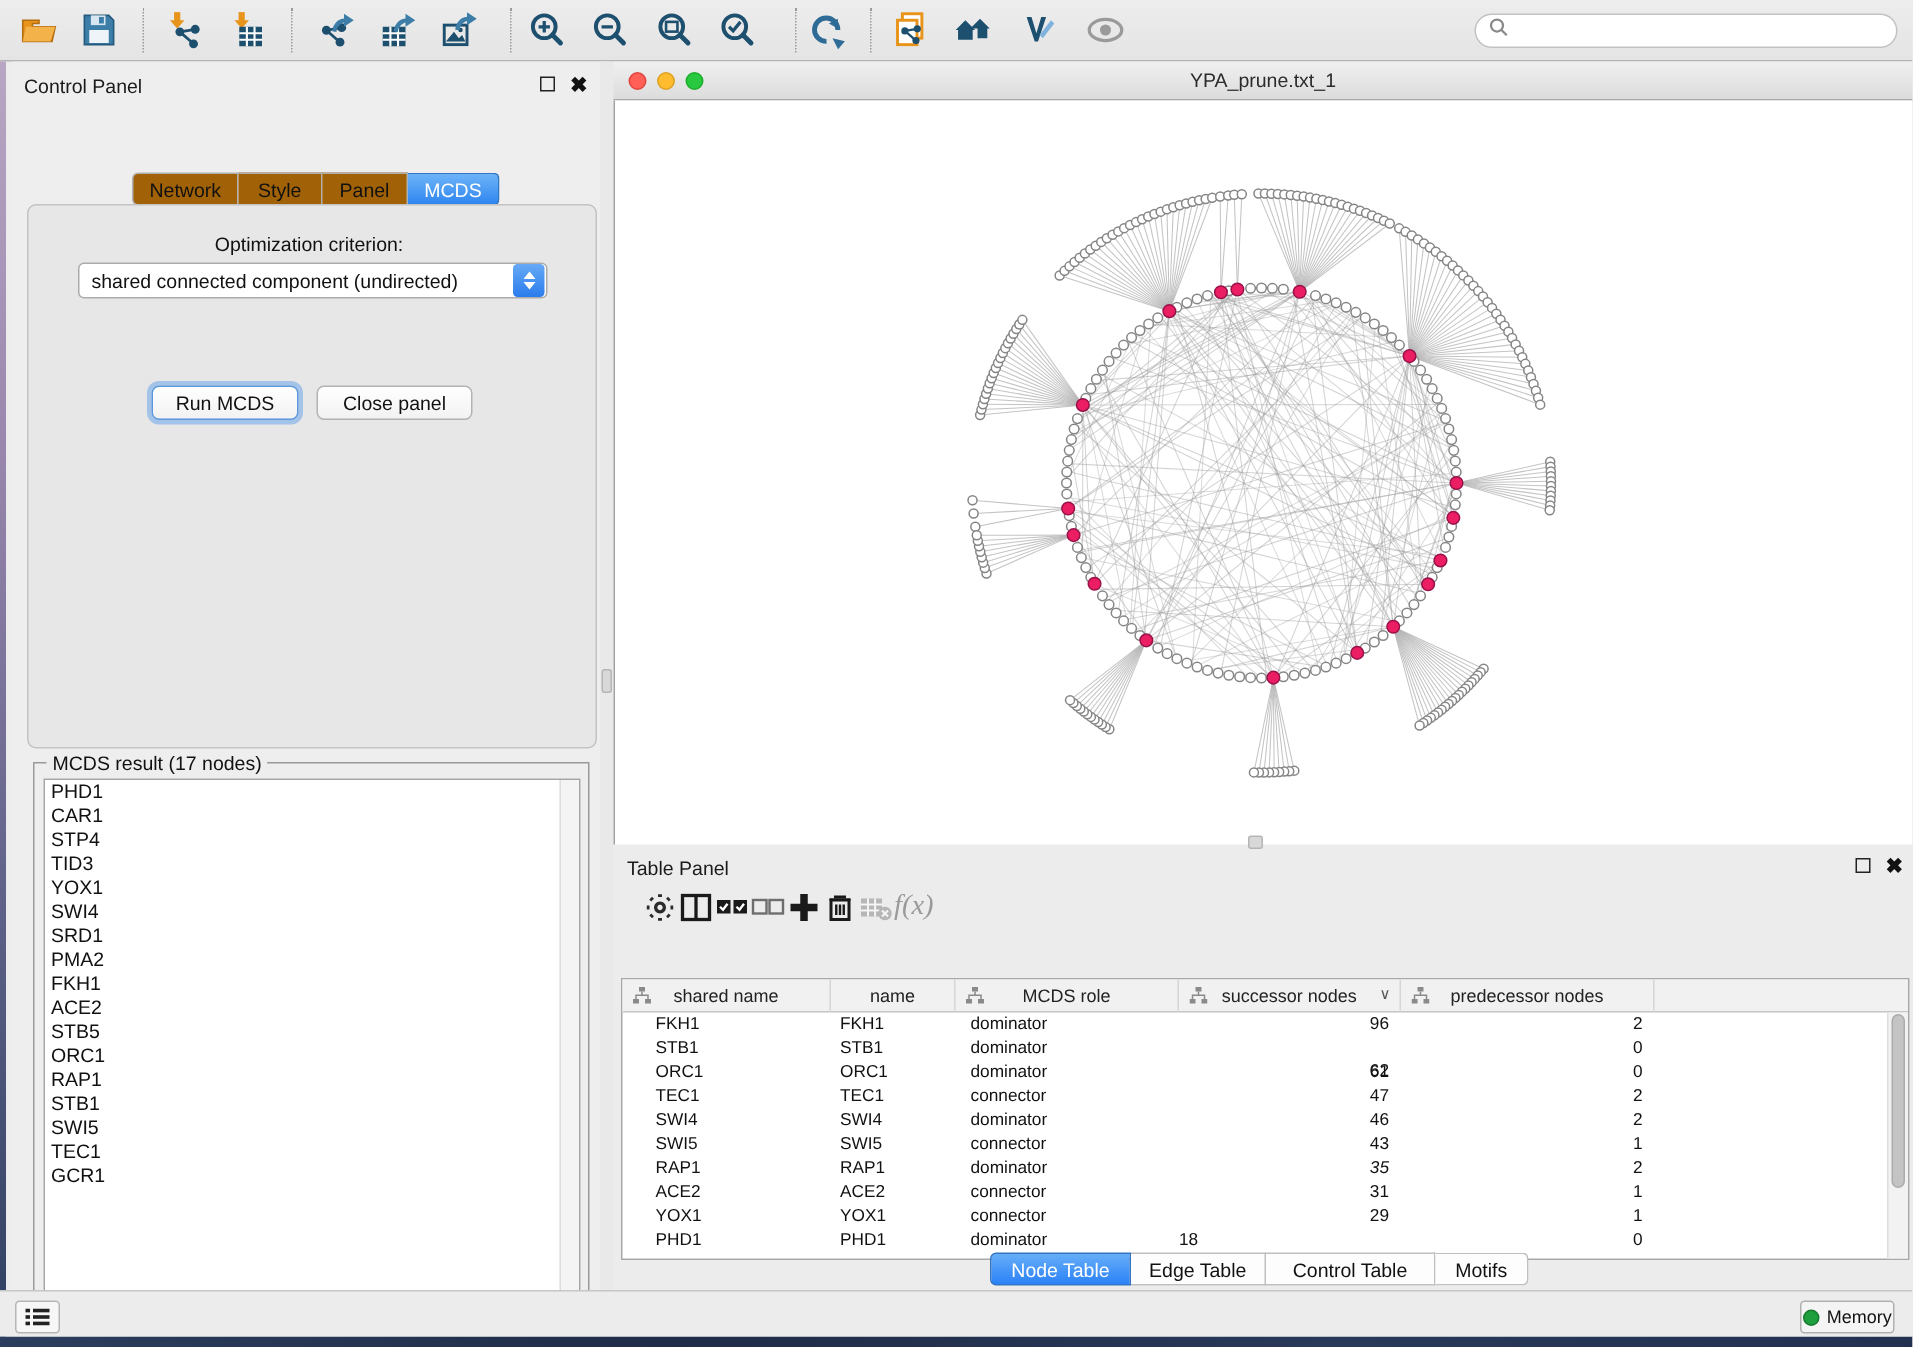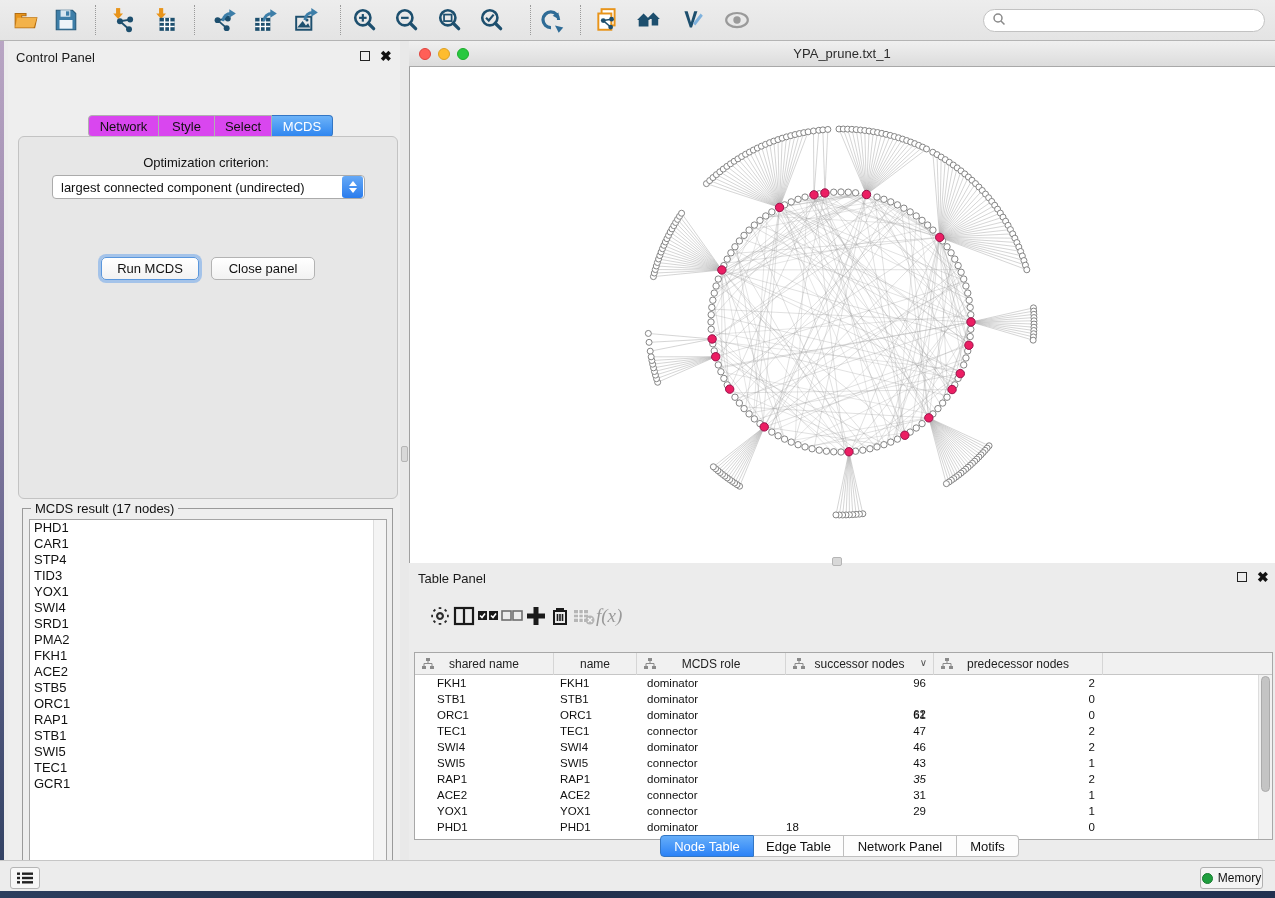--- a/index.html
+++ b/index.html
@@ -16,21 +16,21 @@
   #wall-left { left:0; top:41px; width:4px; height:850px; background:linear-gradient(#b9a6c4,#9a87ad 30%,#60628a 65%,#2e3f60); }
   #wall-bottom { left:0; top:891px; width:1275px; height:7px; background:linear-gradient(90deg,#2c3e5e,#1f2c47 35%,#29395a 70%,#223150); }
 
   
   #control-panel { left:8px; top:41px; width:396px; height:819px; background:#eeeeee; }
   .panel-title { font-size:13px; color:#1a1a1a; }
   .win-btns { position:absolute; display:flex; gap:10px; align-items:center; }
   .float-glyph { width:10px; height:10px; border:1.6px solid #222; display:inline-block; }
   .close-glyph { font-size:14px; font-weight:bold; color:#111; line-height:10px; }
   #cp-tabs { position:absolute; left:80px; top:74px; height:22px; display:flex; }
-  .cp-tab { height:22px; display:flex; align-items:center; justify-content:center; font-size:13px; background:#d946ef; border:1px solid #b0b0b0; border-left:none; color:#111; }
+  .cp-tab { height:22px; display:flex; align-items:center; justify-content:center; font-size:13px; background:#a16207; border:1px solid #b0b0b0; border-left:none; color:#111; }
   .cp-tab:first-child { border-left:1px solid #b0b0b0; border-radius:4px 0 0 4px; }
   .cp-tab:last-child { border-radius:0 4px 4px 0; }
   .cp-tab.active { background:linear-gradient(#6db3f8,#2f86f0); border-color:#3376c4; color:#fff; }
   #cp-content { left:10px; top:95px; width:380px; height:363px; background:#e7e7e7; border:1px solid #c3c3c3; border-radius:6px; }
   #opt-label { left:0; top:114px; width:100%; text-align:center; font-size:13px; color:#111; }
   #criterion-select { left:44px; top:134px; width:313px; height:24px; background:#fff; border:1px solid #ababab; border-radius:4px; display:flex; align-items:center; }
   #criterion-select .val { flex:1; font-size:13px; padding-left:8px; color:#111; white-space:nowrap; overflow:hidden; }
   #criterion-select .stepper { width:21px; height:22px; border-radius:3px; margin-right:1px; background:linear-gradient(#66a9f6,#2a7ced); display:flex; flex-direction:column; align-items:center; justify-content:center; gap:2px; }
   .tri-up { width:0; height:0; border-left:4px solid transparent; border-right:4px solid transparent; border-bottom:5px solid #fff; }
   .tri-dn { width:0; height:0; border-left:4px solid transparent; border-right:4px solid transparent; border-top:5px solid #fff; }
@@ -50,21 +50,21 @@
 
   
   #net-window { left:409px; top:41px; width:866px; height:522px; }
   #net-titlebar { position:absolute; left:0; top:0; width:866px; height:26px; background:linear-gradient(#f0f0f0,#dcdcdc); border-bottom:1px solid #a8a8a8; }
   .tl { position:absolute; top:7px; width:12px; height:12px; border-radius:50%; }
   #net-title { position:absolute; width:100%; text-align:center; top:5px; font-size:13px; color:#2b2b2b; }
   #net-canvas { position:absolute; left:0; top:26px; width:866px; height:496px; background:#fff; border-left:1px solid #a0a0a0; }
 
   
   #table-panel { left:409px; top:565px; width:866px; height:295px; background:#ececec; }
-  #tp-toolbar { position:absolute; left:5px; top:28px; width:856px; height:45px; display:flex; align-items:center; gap:0; padding-left:14px; }
+  #tp-toolbar { position:absolute; left:5px; top:28px; width:856px; height:45px; display:flex; align-items:flex-start; gap:0; padding-left:14px; }
   .tp-icon { display:flex; align-items:center; justify-content:center; }
   #table-box { position:absolute; left:5px; top:87px; width:859px; height:188px; background:#fff; border:1px solid #a8a8a8; }
   #thead-row { position:absolute; left:0; top:0; height:22px; width:857px; background:#f1f1f1; border-bottom:1px solid #c6c6c6; display:flex; }
   .th { position:relative; height:22px; border-right:1px solid #d6d6d6; display:flex; align-items:center; justify-content:center; font-size:12px; color:#222; }
   .th .col-icon { position:absolute; left:7px; top:5px; }
   .th .sort { position:absolute; right:6px; top:4px; font-size:10px; color:#555; }
   #tbody { position:absolute; left:0; top:22px; width:843px; height:164px; overflow:hidden; }
   .tr { display:flex; height:16px; }
   .td { font-size:11.5px; color:#111; line-height:16px; white-space:nowrap; }
   #tbl-vscroll { position:absolute; right:0; top:22px; width:14px; height:164px; background:#f2f2f2; border-left:1px solid #ddd; }
@@ -260,27 +260,27 @@
 
 <div class="abs" id="control-panel">
   <div class="abs panel-title" style="left:8px; top:9px;">Control Panel</div>
   <div class="win-btns" style="left:352px; top:10px;">
     <span class="float-glyph"></span>
     <span class="close-glyph">✖</span>
   </div>
   <div id="cp-tabs">
       <div class="cp-tab" style="width: 71px;">Network</div>
       <div class="cp-tab" style="width: 56px;">Style</div>
-      <div class="cp-tab" style="width: 57px;">Select</div>
+      <div class="cp-tab" style="width: 57px;">Panel</div>
       <div class="cp-tab active" style="width: 61px;">MCDS</div>
     </div>
   <div class="abs" id="cp-content"></div>
   <div class="abs" id="opt-label">Optimization criterion:</div>
   <div class="abs" id="criterion-select">
-    <span class="val">largest connected component (undirected)</span>
+    <span class="val">shared connected component (undirected)</span>
     <span class="stepper">
         <span class="tri-up"></span>
         <span class="tri-dn"></span>
       </span>
   </div>
   <div class="mac-btn" id="run-btn">Run MCDS</div>
   <div class="mac-btn" id="closepanel-btn">Close panel</div>
   <div class="abs" id="mcds-group">
     <span id="mcds-legend">MCDS result (17 nodes)</span>
     <div id="mcds-listbox">
@@ -1157,21 +1157,21 @@
           <div class="td" style="width: 169px; text-align: right; padding-left: 0px; padding-right: 8px;">0</div>
         </div>
       </div>
     <div id="tbl-vscroll">
         <div id="tbl-thumb"></div>
       </div>
   </div>
   <div id="bottom-tabs">
       <div class="bt-tab active" style="width: 94px;">Node Table</div>
       <div class="bt-tab" style="width: 90px;">Edge Table</div>
-      <div class="bt-tab" style="width: 113px;">Network Panel</div>
+      <div class="bt-tab" style="width: 113px;">Control Table</div>
       <div class="bt-tab" style="width: 62px;">Motifs</div>
     </div>
 </div>
 
 <div class="abs" id="status-bar">
   <div id="list-btn">
     <svg width="18" height="16" viewBox="0 0 18 16">
       <rect x="1" y="2.5" width="3" height="2.4" fill="#222"></rect>
         <rect x="6" y="2.5" width="11" height="2.4" fill="#222"></rect>
       <rect x="1" y="6.8" width="3" height="2.4" fill="#222"></rect>

